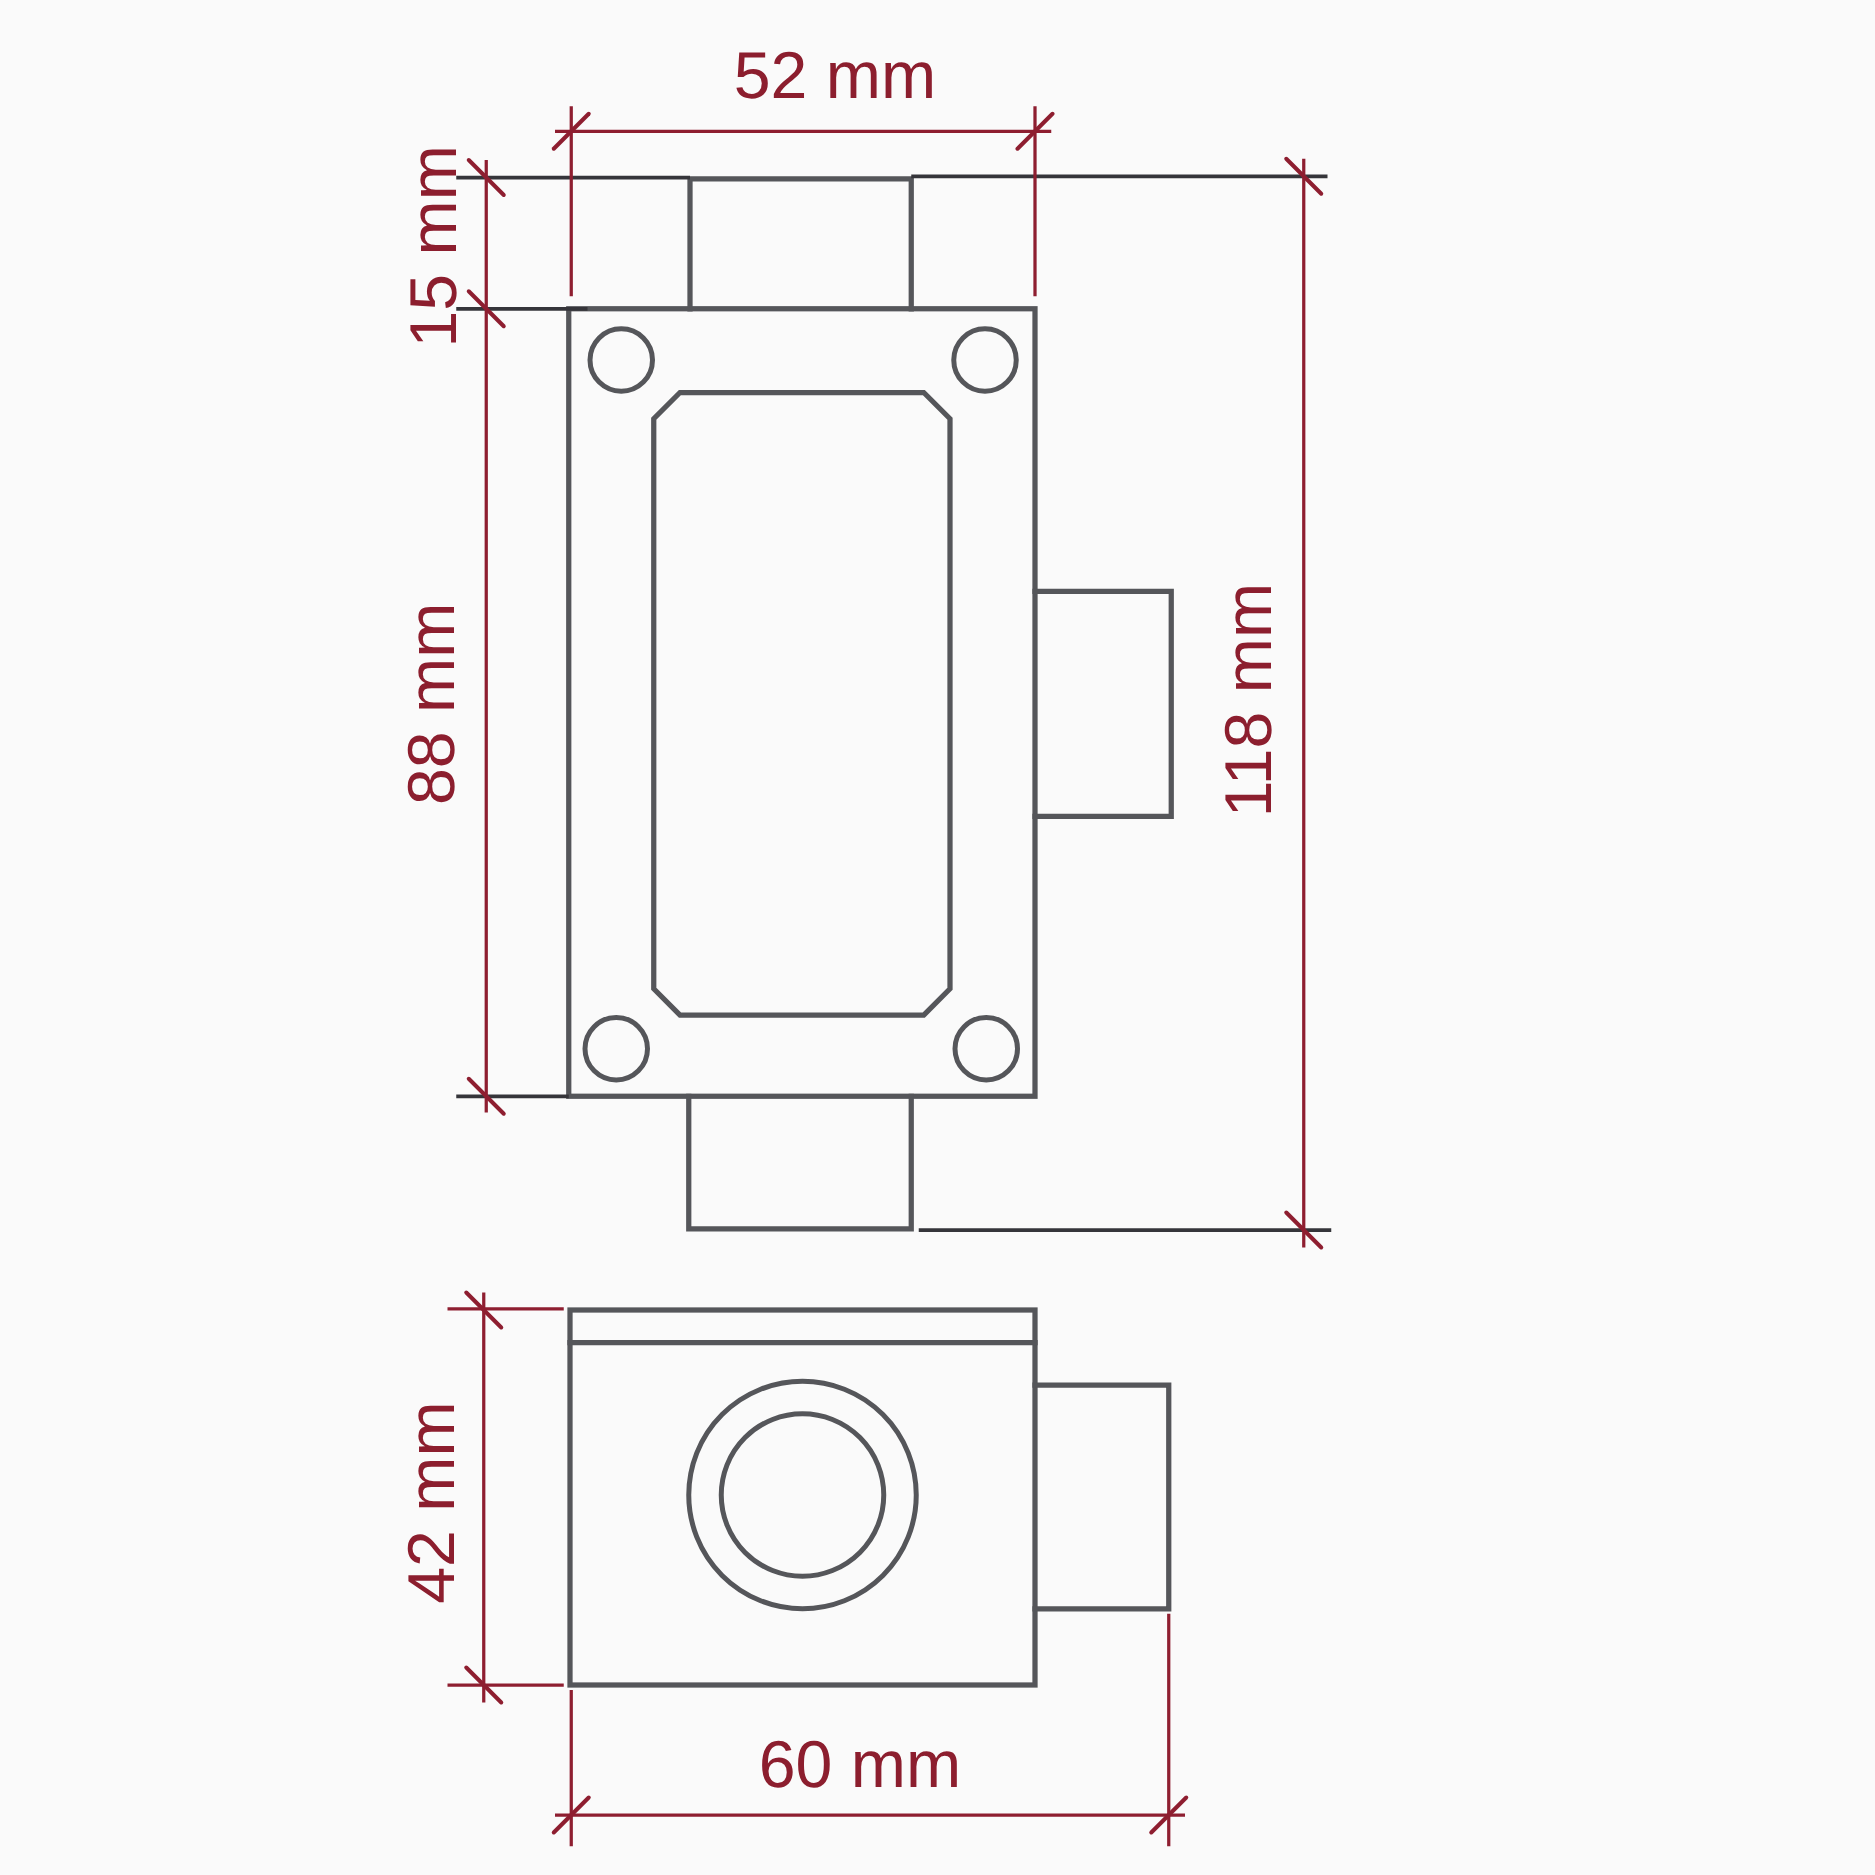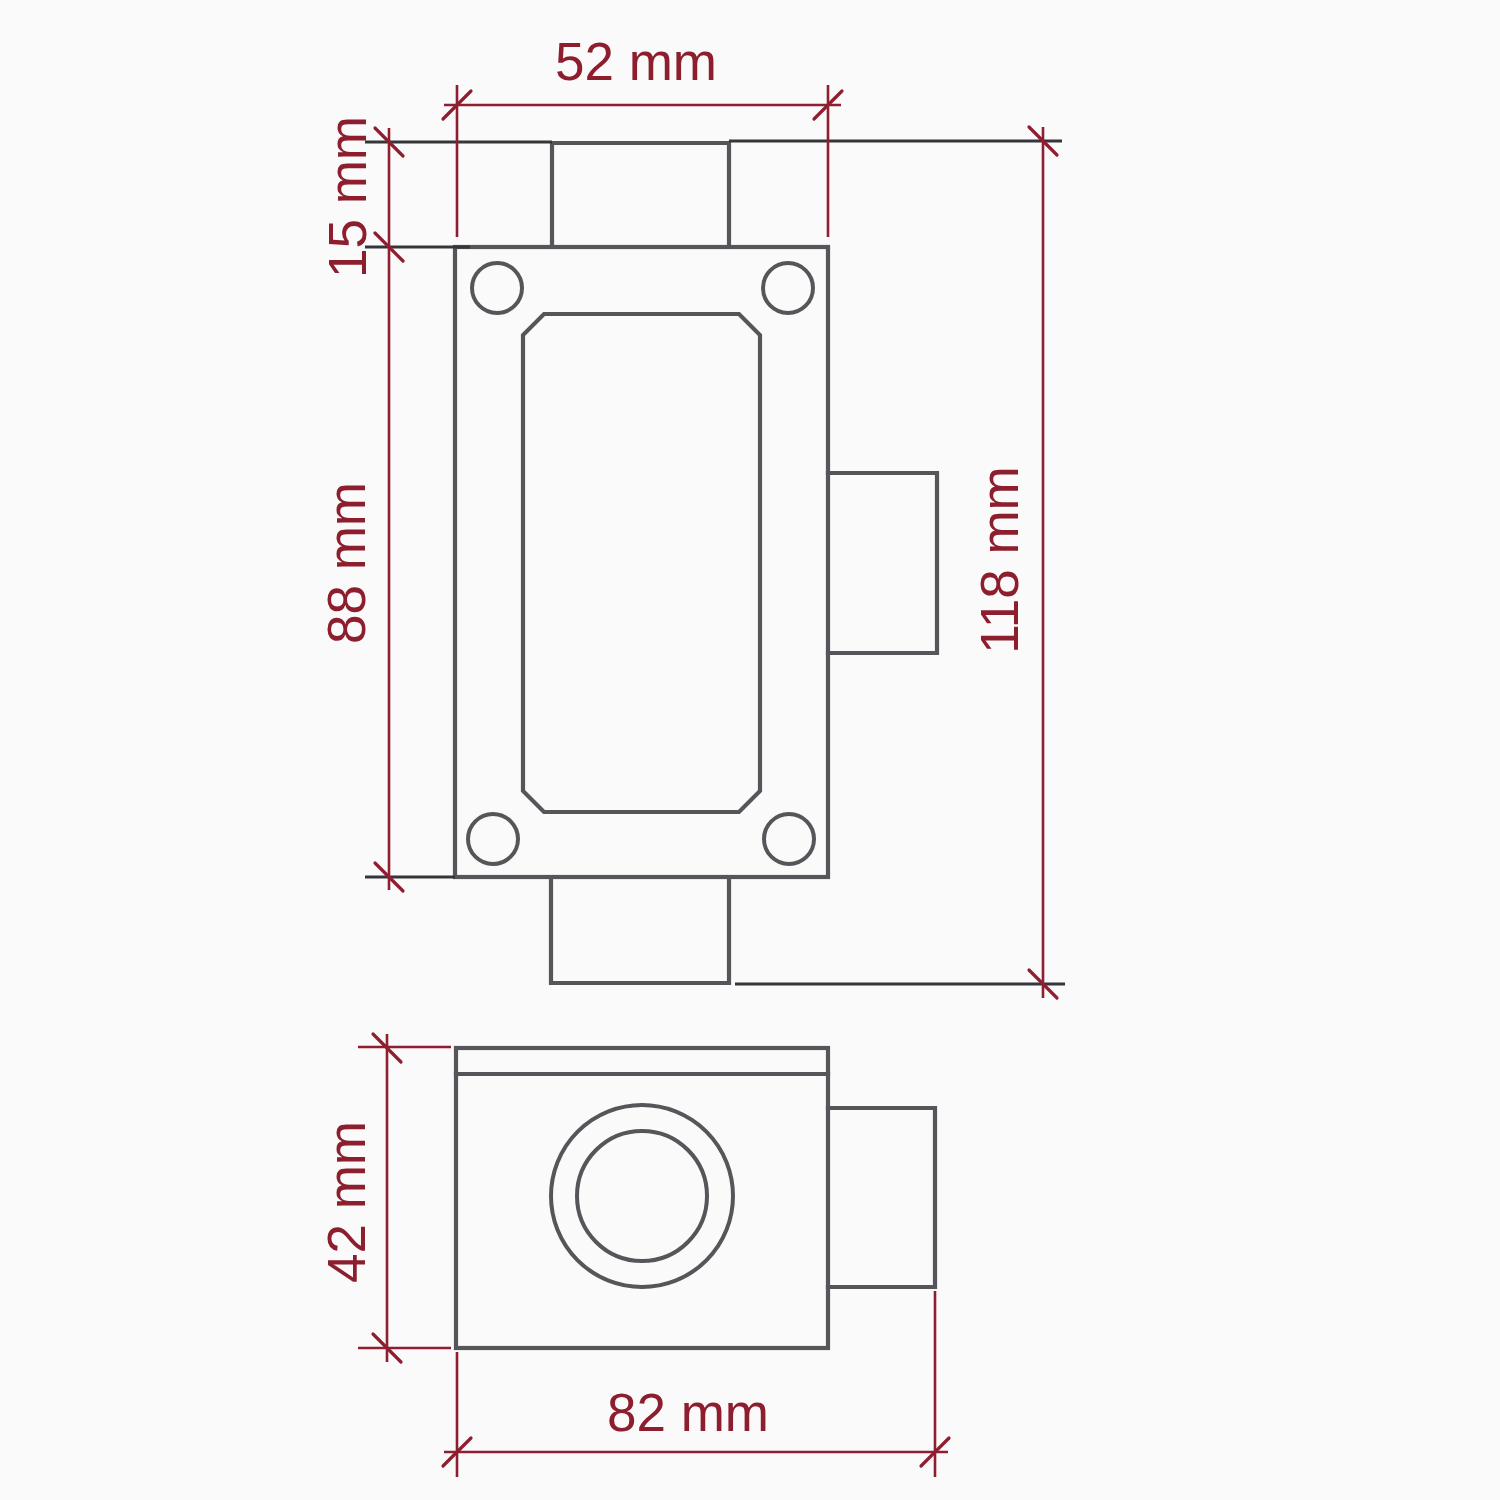--- a/index.html
+++ b/index.html
@@ -98,21 +98,21 @@
 
     <g>
       <line class="diml" x1="457" y1="1352" x2="457" y2="1477"></line>
       <line class="diml" x1="935" y1="1291" x2="935" y2="1477"></line>
       <line class="diml" x1="444" y1="1452" x2="948" y2="1452"></line>
       <path class="tick" d="M443,1466 L471,1438"></path>
       <path class="tick" d="M921,1466 L949,1438"></path>
     </g>
   </svg>
 
-  <div class="dim-label" style="left:636px;top:61px;text-align:center;">52 mm</div>
+  <div class="dim-label" style="left:668px;top:61px;text-align:center;">52 mm</div>
   <div class="dim-label v" style="left:347px;top:197px;">15 mm</div>
   <div class="dim-label v" style="left:346px;top:563px;">88 mm</div>
   <div class="dim-label v" style="left:999px;top:560px;">118 mm</div>
   <div class="dim-label v" style="left:346px;top:1202px;">42 mm</div>
-  <div class="dim-label" style="left:688px;top:1412px;">82 mm</div>
+  <div class="dim-label" style="left:688px;top:1412px;">60 mm</div>
 
 
 </div>
 
 </body></html>

